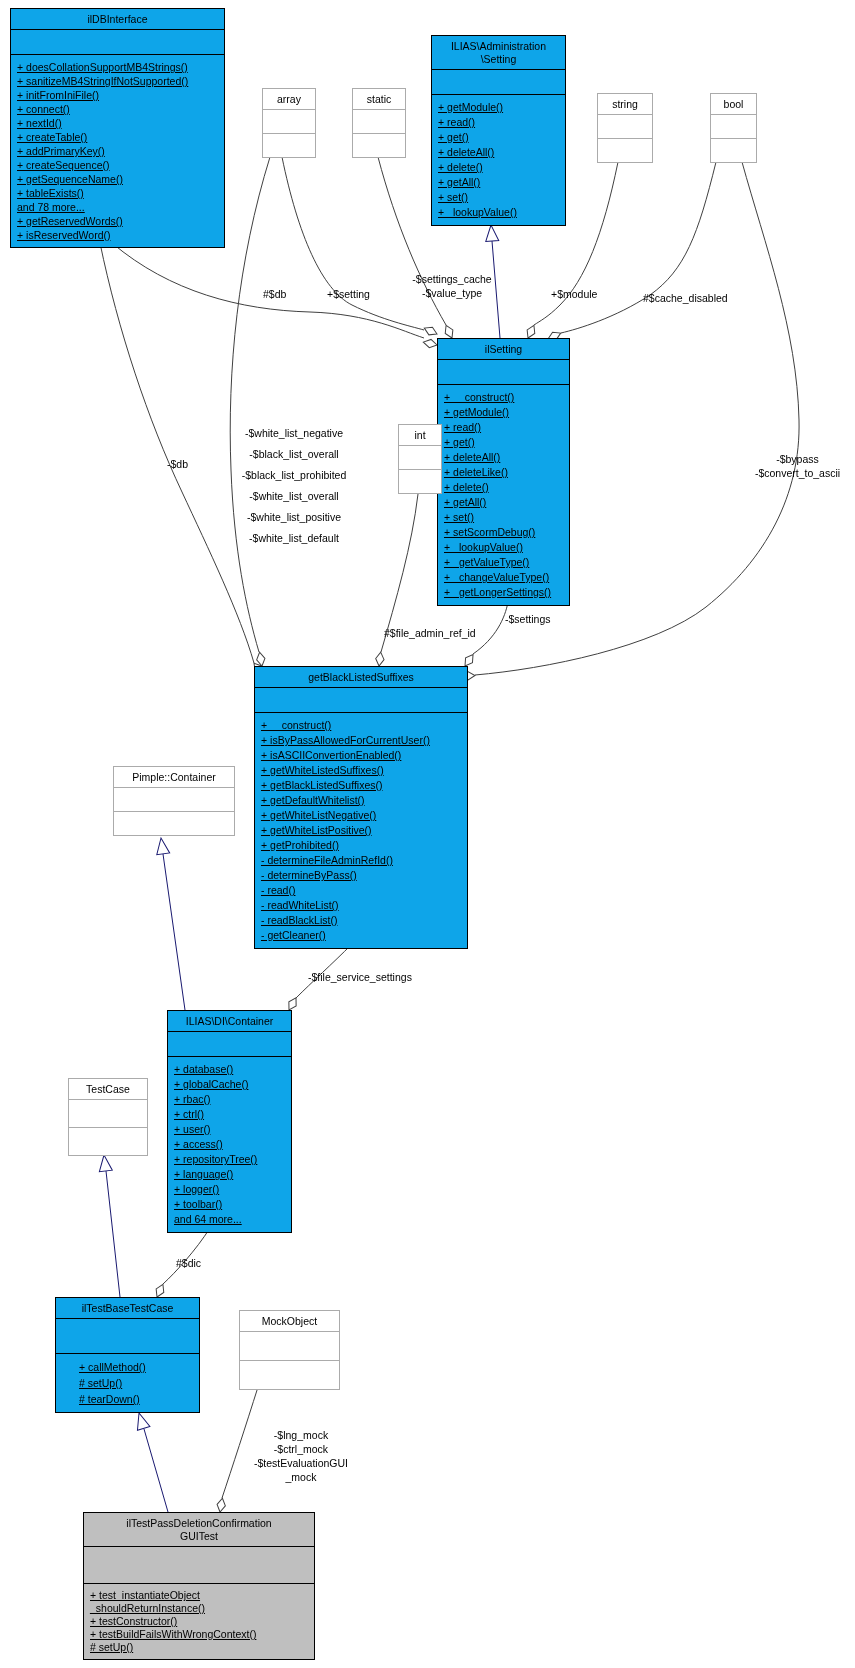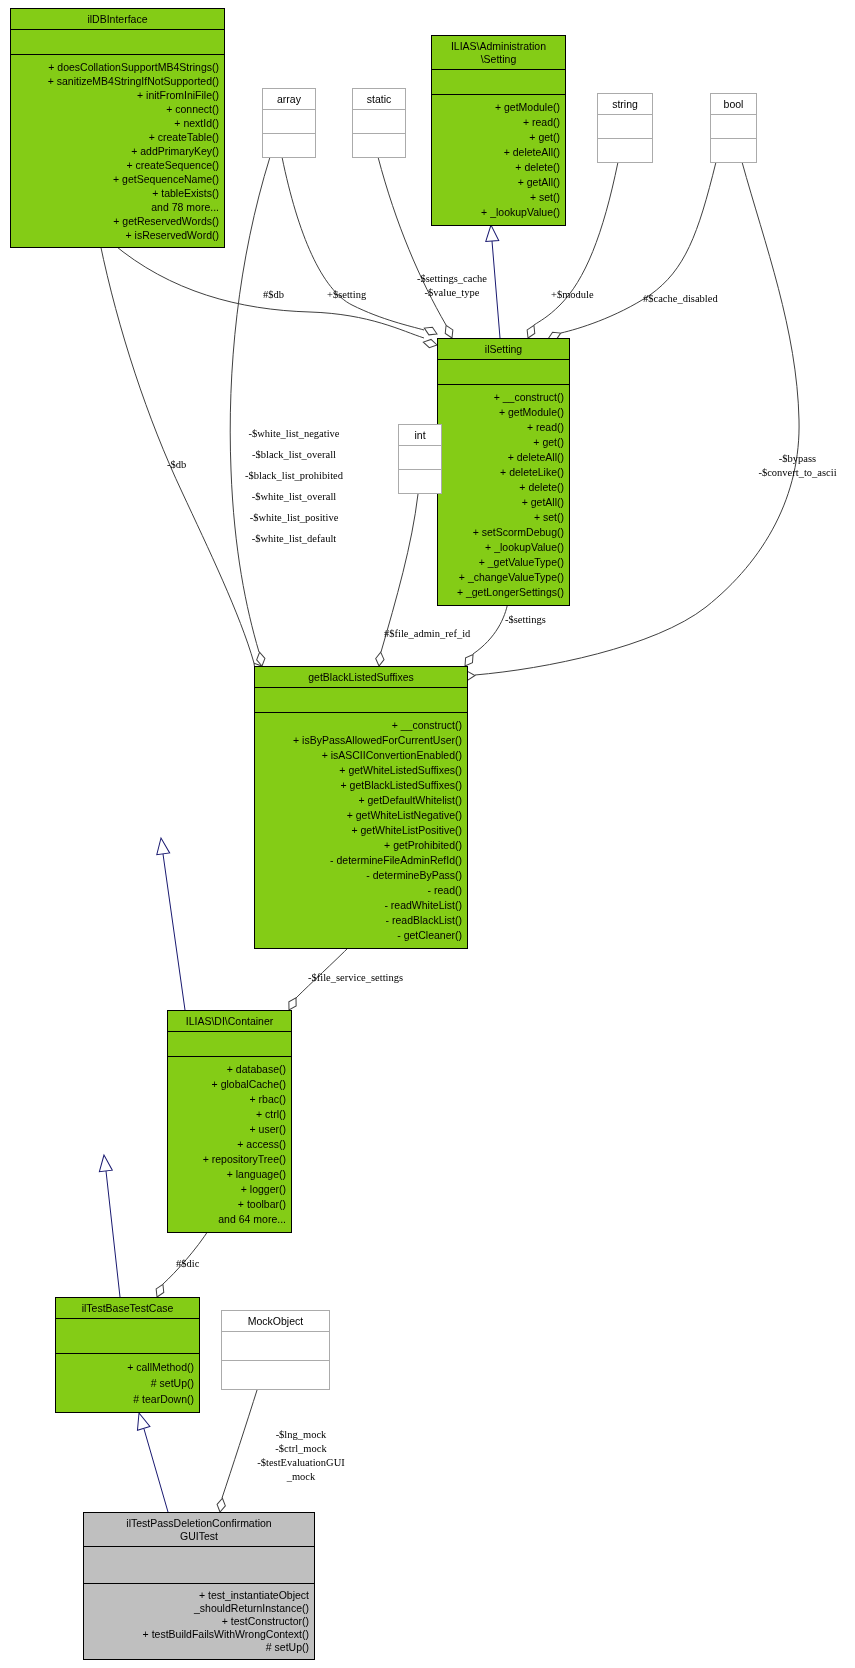--- a/index.html
+++ b/index.html
@@ -15,43 +15,43 @@
   #stage{
     position:relative;width:855px;height:1668px;background:var(--background);
     font-family:"Liberation Sans", sans-serif;color:var(--text);overflow:hidden;
   }
   #edges{position:absolute;left:0;top:0;width:855px;height:1668px;z-index:1;}
   .agg{stroke:var(--aggregation);fill:none;stroke-width:1;}
   .inh{stroke:var(--inheritance);fill:none;stroke-width:1;}
   .dia{fill:#ffffff;stroke:var(--aggregation);stroke-width:1;}
   .tri{fill:#ffffff;stroke:var(--inheritance);stroke-width:1;}
   .box{
-    position:absolute;z-index:2;background:#84cc16;border:1px solid var(--class-border);
+    position:absolute;z-index:2;background:#0ea5e9;border:1px solid var(--class-border);
     box-sizing:border-box;font-size:10.5px;line-height:13px;
   }
   .box .title{text-align:center;padding:4px 2px 3px 2px;border-bottom:1px solid var(--class-border);white-space:pre-line;}
   .box .attrs{height:24px;border-bottom:1px solid var(--class-border);}
-  .box .methods{padding:5px 5px 5px 6px;white-space:pre-line;line-height:15px;text-align:right;}
+  .box .methods{padding:5px 5px 5px 6px;white-space:pre-line;line-height:15px;text-align:left;text-decoration:underline;}
   .box.lh14 .methods{line-height:14px;}
   .box.lh13 .methods{line-height:13px;}
   .box.lh16 .methods{line-height:16px;margin-left:17px;}
   .box.attrs34 .attrs{height:34px;}
   .box.attrs36 .attrs{height:36px;}
   .box.current{background:var(--current-class-fill);}
   .sbox{
     position:absolute;z-index:2;background:#ffffff;border:1px solid var(--external-border);
     box-sizing:border-box;font-size:10.5px;line-height:13px;
   }
   .sbox .title{text-align:center;padding:4px 2px 3px 2px;border-bottom:1px solid var(--external-border);}
   .sbox .row{height:23px;border-bottom:1px solid var(--external-border);}
   .sbox .row:last-child{border-bottom:none;}
   .sbox.row27 .row{height:27px;}
   .sbox.row28 .row{height:28px;}
   .elabel{
-    position:absolute;z-index:3;font-size:10.5px;line-height:13px;white-space:pre-line;font-family:Liberation Serif, serif;
+    position:absolute;z-index:3;font-size:10.5px;line-height:13px;white-space:pre-line;
   }
   .elabel.center{text-align:center;}
   .elabel.lh14{line-height:14px;}
 </style>
 </head>
 <body>
 
 <div id="stage">
 
   <svg id="edges" viewBox="0 0 855 1668">
@@ -236,47 +236,57 @@
 + getWhiteListPositive()
 + getProhibited()
 - determineFileAdminRefId()
 - determineByPass()
 - read()
 - readWhiteList()
 - readBlackList()
 - getCleaner()</div>
   </div>
 
+  <div class="sbox" style="left:113px;top:766px;width:122px">
+    <div class="title">Pimple::Container</div>
+    <div class="row"></div>
+    <div class="row"></div>
+  </div>
 
   <div class="box" style="left:167px;top:1010px;width:125px">
     <div class="title">ILIAS\DI\Container</div>
     <div class="attrs"></div>
     <div class="methods">+ database()
 + globalCache()
 + rbac()
 + ctrl()
 + user()
 + access()
 + repositoryTree()
 + language()
 + logger()
 + toolbar()
 and 64 more...</div>
   </div>
 
+  <div class="sbox row27" style="left:68px;top:1078px;width:80px">
+    <div class="title">TestCase</div>
+    <div class="row"></div>
+    <div class="row"></div>
+  </div>
 
   <div class="box lh16 attrs34" style="left:55px;top:1297px;width:145px">
     <div class="title">ilTestBaseTestCase</div>
     <div class="attrs"></div>
     <div class="methods">+ callMethod()
 # setUp()
 # tearDown()</div>
   </div>
 
-  <div class="sbox row28" style="left:221px;top:1310px;width:109px">
+  <div class="sbox row28" style="left:239px;top:1310px;width:101px">
     <div class="title">MockObject</div>
     <div class="row"></div>
     <div class="row"></div>
   </div>
 
   <div class="box current lh13 attrs36" style="left:83px;top:1512px;width:232px">
     <div class="title">ilTestPassDeletionConfirmation
 GUITest</div>
     <div class="attrs"></div>
     <div class="methods">+ test_instantiateObject

